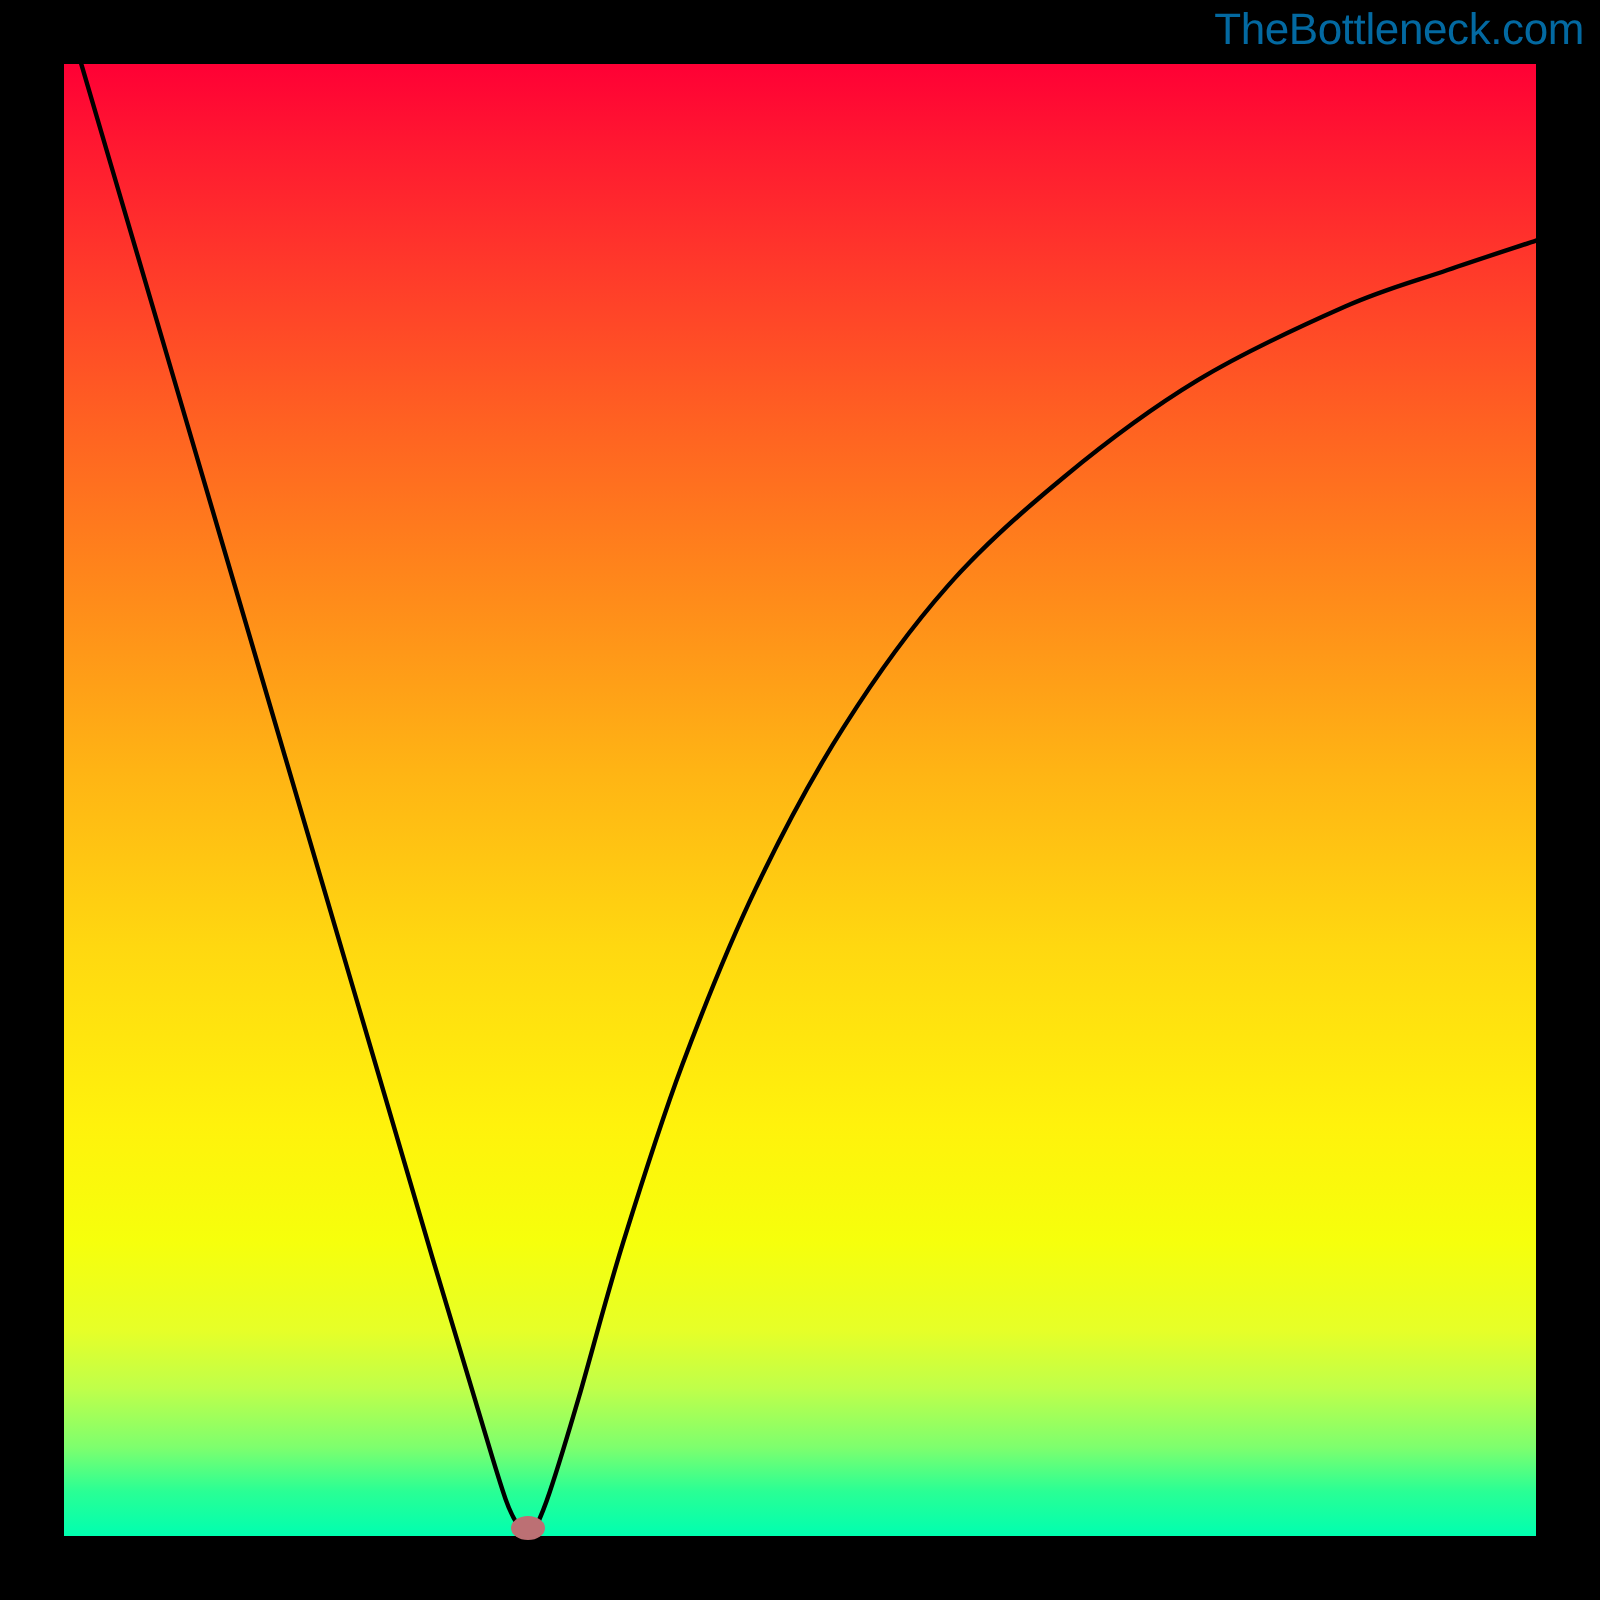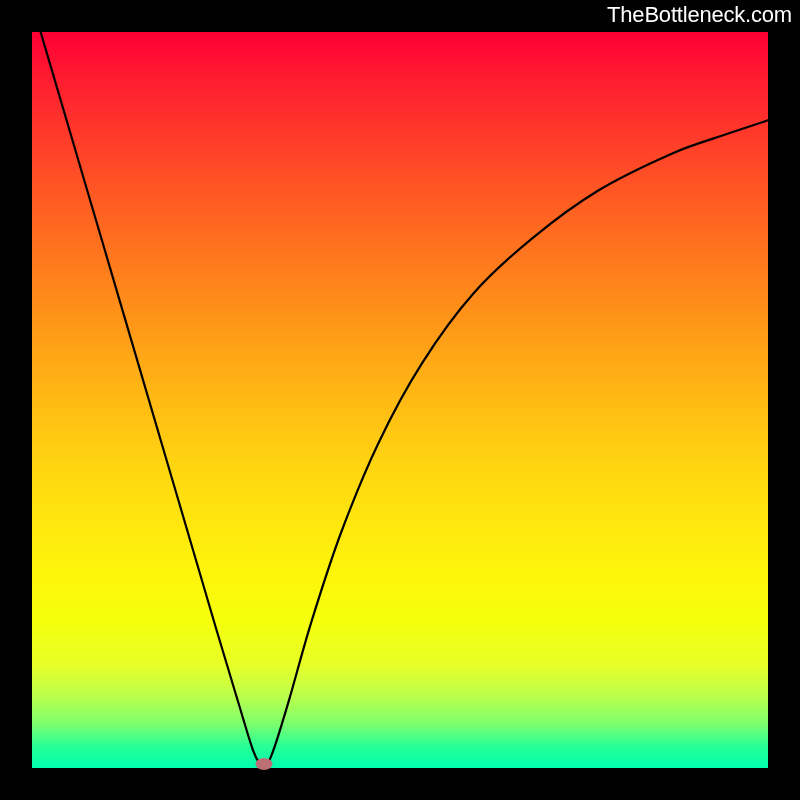--- a/index.html
+++ b/index.html
@@ -14,21 +14,21 @@
   .frame {
     position: relative;
     width: 800px;
     height: 800px;
     background: #000;
   }
   .watermark {
     position: absolute;
     top: 2px;
     right: 8px;
-    color: #ffffff;
+    color: #0369a1;
     font-size: 22px;
     font-weight: 500;
     letter-spacing: -0.2px;
     z-index: 5;
   }
   .plot {
     position: absolute;
     left: 32px;
     top: 32px;
     width: 736px;

